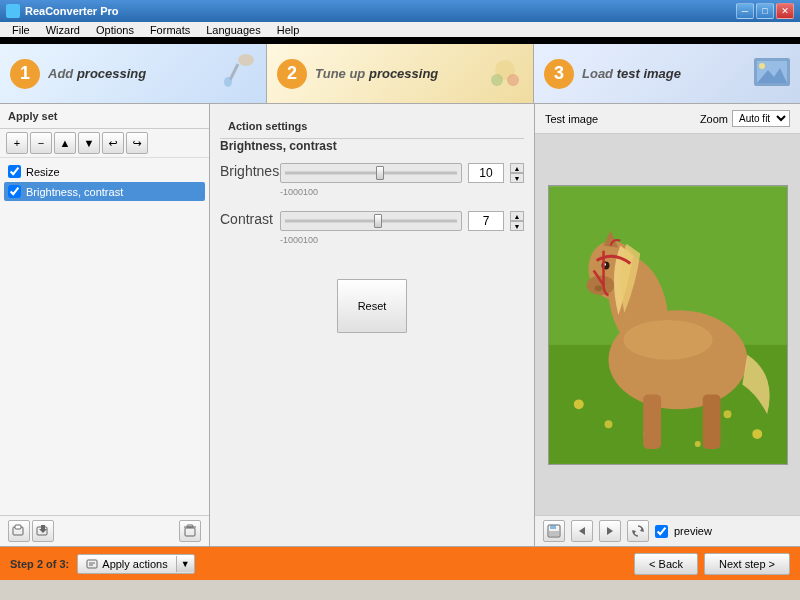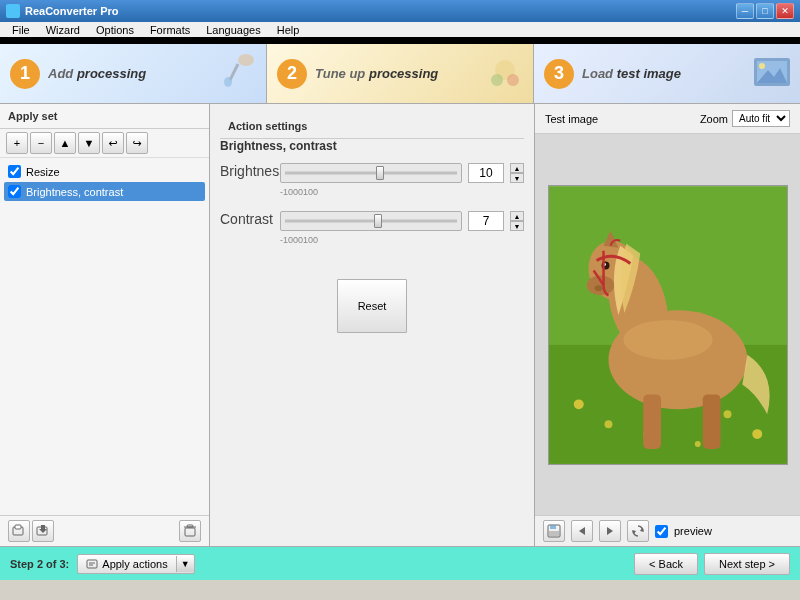--- a/index.html
+++ b/index.html
@@ -243,21 +243,21 @@
     .right-bottom {
       border-top: 1px solid #ccc;
       padding: 4px 8px;
       display: flex; align-items: center; gap: 6px;
       font-size: 11px;
     }
 
     
     .status-bar {
       height: 34px;
-      background: #5eead4;
+      background: #f97316;
       border-top: 1px solid #aaa;
       display: flex;
       align-items: center;
       padding: 0 10px;
       justify-content: space-between;
     }
     .status-left { display: flex; align-items: center; gap: 8px; font-size: 11px; }
     .status-right { display: flex; gap: 6px; }
     .step-label { font-weight: bold; color: #333; }
     .apply-dropdown {

